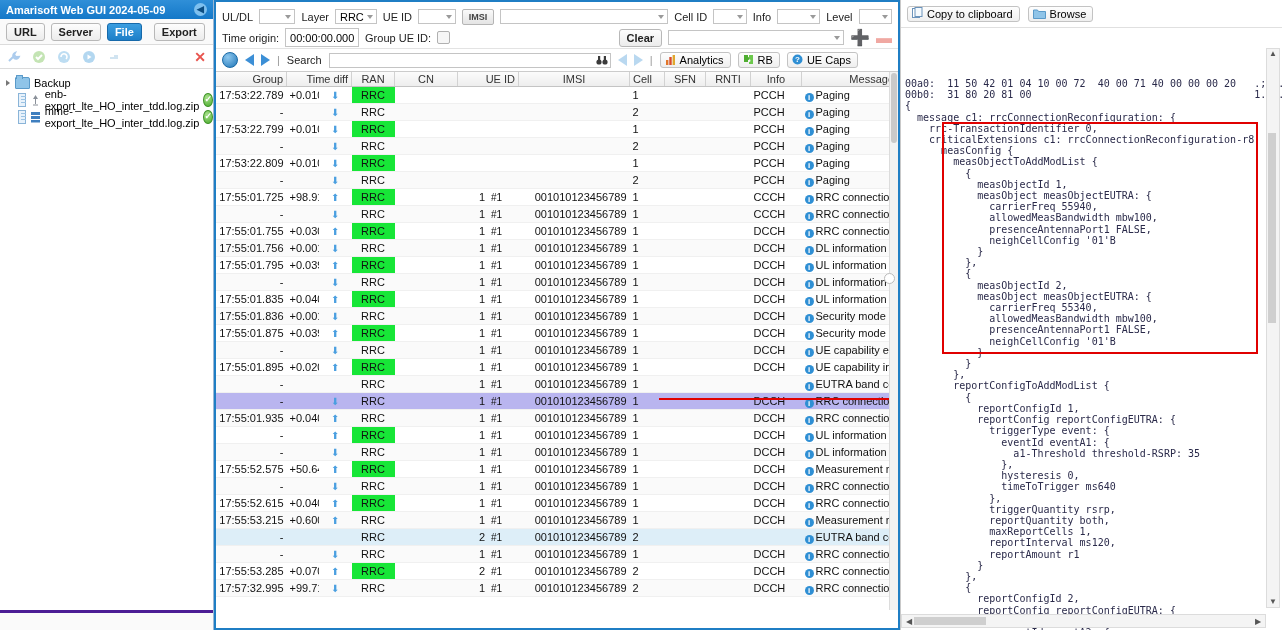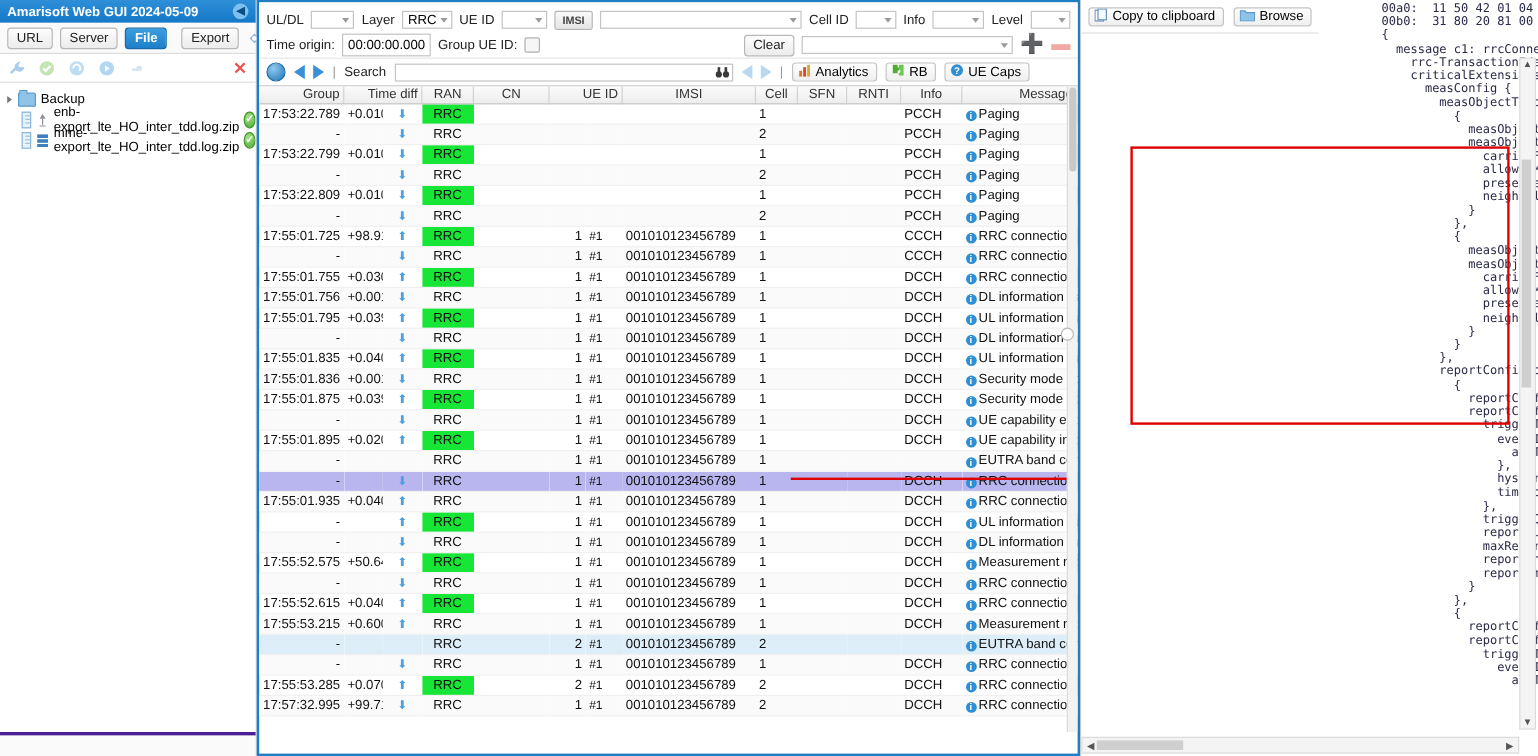--- a/index.html
+++ b/index.html
@@ -45,20 +45,21 @@
   }
   .btn {
     border: 1px solid #b8b8b8;
     background: linear-gradient(#fdfdfd, #ececec);
     border-radius: 3px;
     padding: 2px 7px;
     font-size: 11px;
     color: #222;
     cursor: pointer;
     white-space: nowrap;
+    font-weight: bold;
   }
   .btn.active {
     background: linear-gradient(#3b9ee0, #1d7fc8);
     border-color: #1669aa;
     color: #fff;
     font-weight: bold;
   }
   .lp-toolbar1 .spacer { flex: 1; }
   .lp-toolbar2 {
     height: 23px; display: flex; align-items: center;
@@ -223,21 +224,21 @@
   tr.alt td { background: #fafafa; }
   tr.sel-row td { background: #b9b5ef !important; }
   tr.blue-row td { background: #ddeef8 !important; }
   .c-time { width: 64px; text-align: right; }
   .c-diff { width: 58px; text-align: right; }
   .c-dir  { width: 12px; text-align: center; }
   .c-ran  { width: 36px; text-align: center; background: #17e637; color: #000; }
   .c-cn   { width: 56px; }
   .c-ueid { width: 54px; text-align: right; }
   .c-ue2  { width: 20px; color: #9b9b9b; font-size: 10px; }
-  .c-imsi { width: 104px; text-align: left; }
+  .c-imsi { width: 104px; text-align: right; }
   .c-cell { width: 28px; text-align: left; }
   .c-sfn  { width: 34px; margin-left: 48px; }
   .c-rnti { width: 38px; }
   .c-info { width: 44px; text-align: left; }
   .c-msg  { width: auto; }
   .dir-ic { color: #4a9fe0; font-size: 10px; }
   .info-dot {
     display: inline-block; width: 9px; height: 9px; border-radius: 50%;
     background: #2f8fd4; color: #fff; font-size: 8px; line-height: 9px;
     text-align: center; font-weight: bold; margin-right: 2px;
@@ -254,21 +255,21 @@
   .round-handle {
     position: absolute; right: 3px; top: 201px; width: 9px; height: 9px;
     border-radius: 50%; border: 1px solid #bbb; background: #fff;
   }
 
   
   .right-panel {
     width: 382px; height: 630px;
     box-sizing: border-box;
     background: #fff;
-    display: flex; flex-direction: row;
+    display: flex; flex-direction: column;
     position: relative;
     border-left: 1px solid #c9c9c9;
     gap: 48px;
   }
   .rp-toolbar {
     height: 22px; display: flex; align-items: center; gap: 8px;
     padding: 3px 6px 2px 6px; background: #fff;
     border-bottom: 1px solid #e0e0e0;
   }
   .rp-body {
@@ -500,21 +501,21 @@
     <div class="tbl-wrap">
       <table class="logs">
         <thead>
           <tr>
             <th class="c-time">Group</th>
             <th class="c-diff" colspan="2">Time diff</th>
             <th class="c-ran" style="background:linear-gradient(#fbfbfb,#ededed);color:#333">RAN</th>
             <th class="c-cn">CN</th>
             <th class="c-ueid" colspan="2">UE ID</th>
             <th class="c-imsi" style="text-align:center">IMSI</th>
-            <th class="c-cell" style="text-align:center">Cell</th>
+            <th class="c-cell" style="">Cell</th>
             <th class="c-sfn">SFN</th>
             <th class="c-rnti">RNTI</th>
             <th class="c-info" style="text-align:center">Info</th>
             <th class="c-msg" style="text-align:right;padding-left:6px">Message</th>
           </tr>
         </thead>
         <tbody id="logs-body">
             <tr>
               <td class="c-time">17:53:22.789</td>
               <td class="c-diff">+0.010</td>

